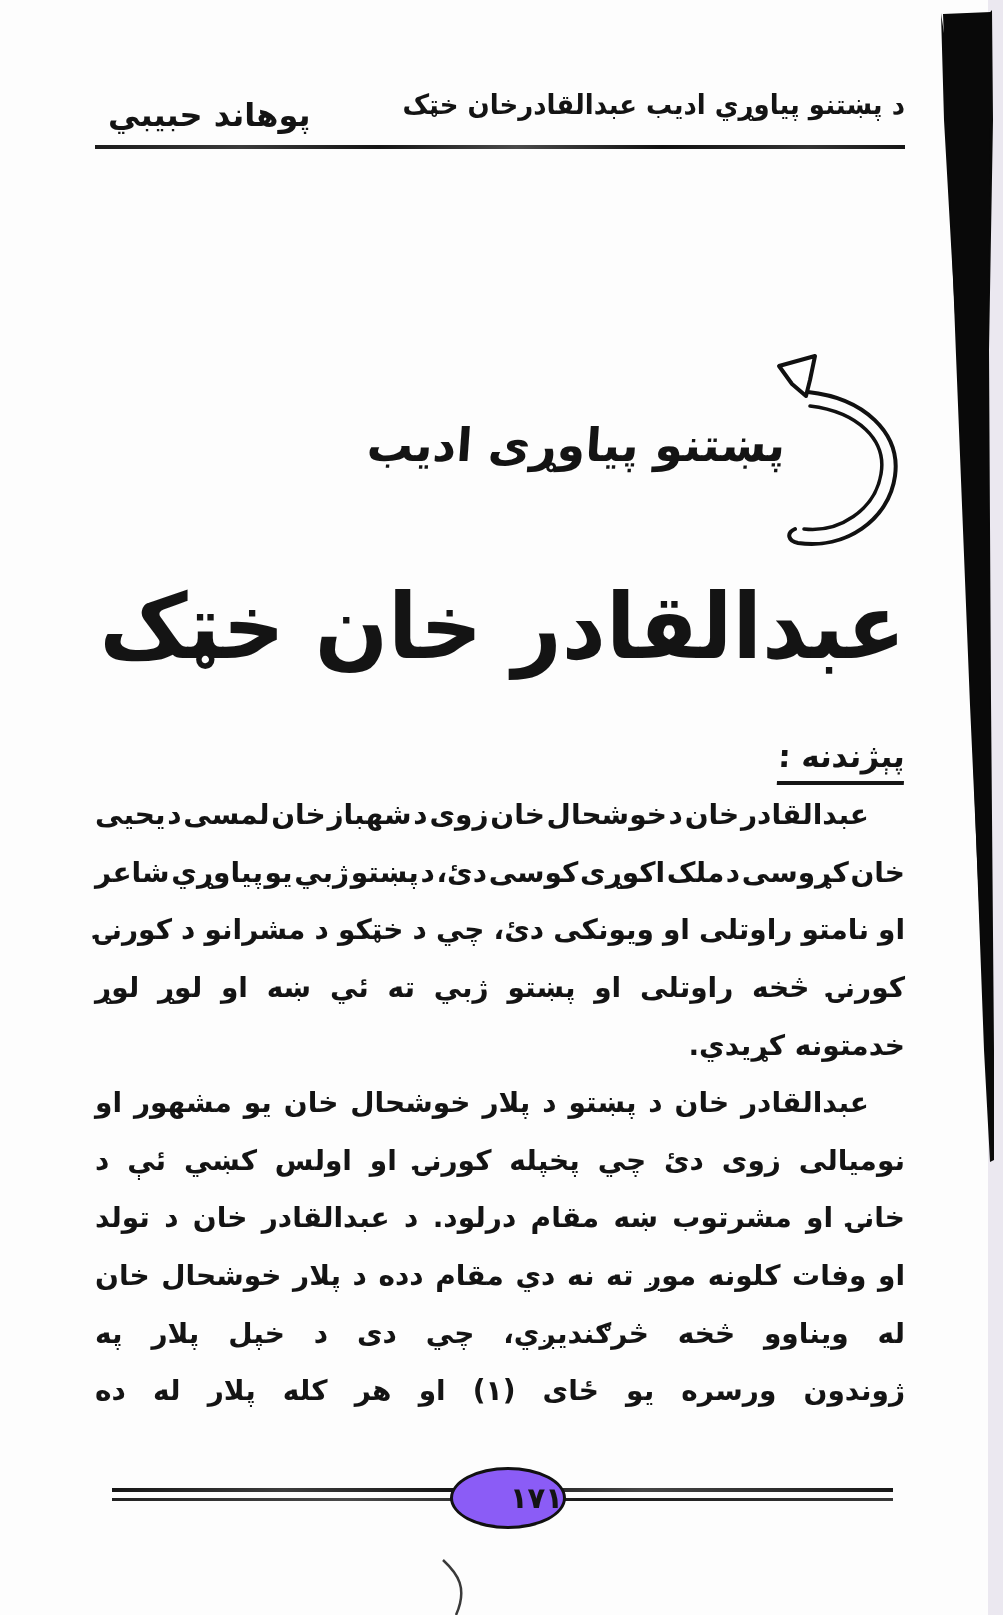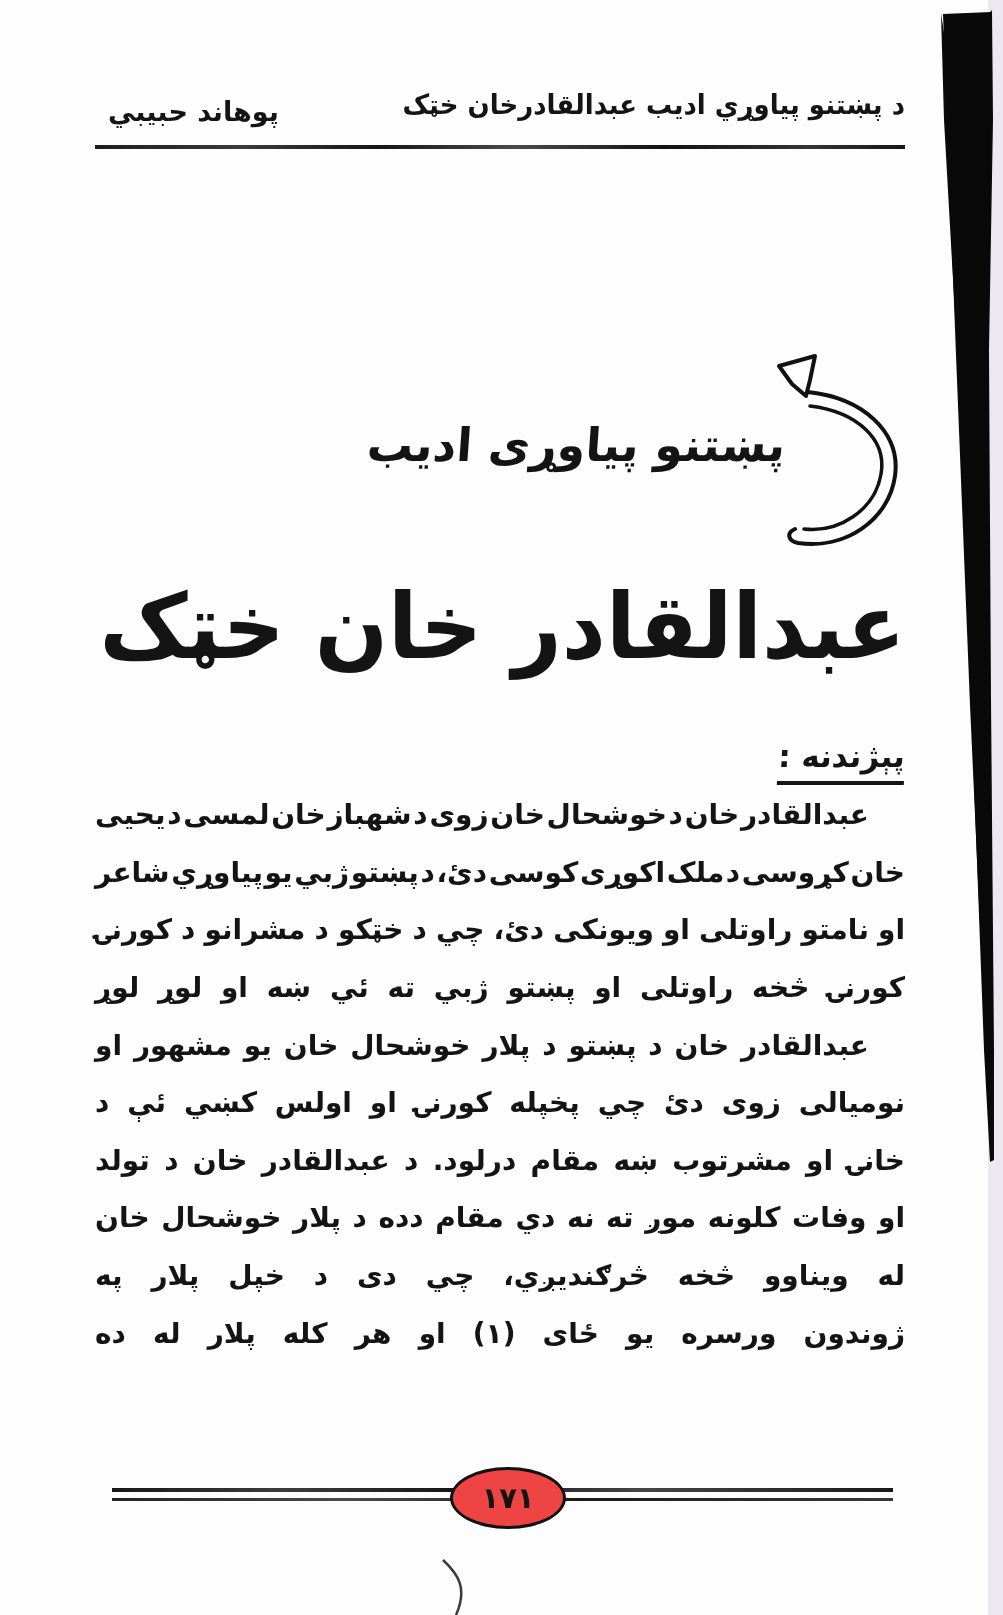--- a/index.html
+++ b/index.html
@@ -20,21 +20,21 @@
   
   .binding-svg{position:absolute;top:0;left:0;width:1003px;height:1615px;pointer-events:none;}
   
   .header-right{
     position:absolute;top:90px;right:98px;
     direction:rtl;font-size:26px;font-weight:700;letter-spacing:-0.5px;
     transform:scaleY(1.05);
   }
   .header-left{
     position:absolute;top:96px;left:108px;
-    direction:rtl;font-size:27px;font-weight:700;
+    direction:rtl;font-size:32px;font-weight:700;
   }
   .header-rule{
     position:absolute;top:145px;left:95px;width:810px;height:4px;
     background:linear-gradient(90deg,#1c1c1c 0%,#3a3a3a 18%,#151515 35%,#4a4a4a 52%,#111 70%,#333 88%,#161616 100%);
   }
   
   .subtitle{
     position:absolute;top:418px;right:218px;
     direction:rtl;font-size:46px;font-weight:800;
     transform:skewX(-4deg);
@@ -66,22 +66,22 @@
   .bodyline.plain{justify-content:flex-start;}
   .bodyline.indent{padding-right:36px;}
   .bodyline span{white-space:nowrap;}
   
   .footer-line-a{position:absolute;top:1488px;left:112px;width:781px;height:4px;
     background:linear-gradient(90deg,#161616 0%,#3c3c3c 22%,#121212 45%,#454545 68%,#181818 100%);}
   .footer-line-b{position:absolute;top:1498px;left:112px;width:781px;height:3px;
     background:linear-gradient(90deg,#222 0%,#4a4a4a 30%,#1a1a1a 60%,#383838 100%);}
   .footer-oval{
     position:absolute;top:1467px;left:450px;width:110px;height:56px;
-    background:#ef4444;border:3.5px solid #111;border-radius:50%;
-    display:flex;align-items:center;justify-content:center;
+    background:#8b5cf6;border:3.5px solid #111;border-radius:50%;
+    display:flex;align-items:center;justify-content:flex-end;
   }
   .page-number{
     font-size:29px;font-weight:800;direction:rtl;letter-spacing:3px;
   }
   .stray-svg{position:absolute;top:0;left:0;width:1003px;height:1615px;pointer-events:none;}
 </style>
 </head>
 <body>
 
 <div class="page">
@@ -164,20 +164,21 @@
         <span>او</span>
         <span>پښتو</span>
         <span>ژبي</span>
         <span>ته</span>
         <span>ئي</span>
         <span>ښه</span>
         <span>او</span>
         <span>لوړ</span>
         <span>لوړ</span>
       </div>
+      <div class="bodyline plain" dir="rtl">خدمتونه کړيدي.</div>
       <div class="bodyline just indent" dir="rtl">
         <span>عبدالقادر</span>
         <span>خان</span>
         <span>د</span>
         <span>پښتو</span>
         <span>د</span>
         <span>پلار</span>
         <span>خوشحال</span>
         <span>خان</span>
         <span>يو</span>

